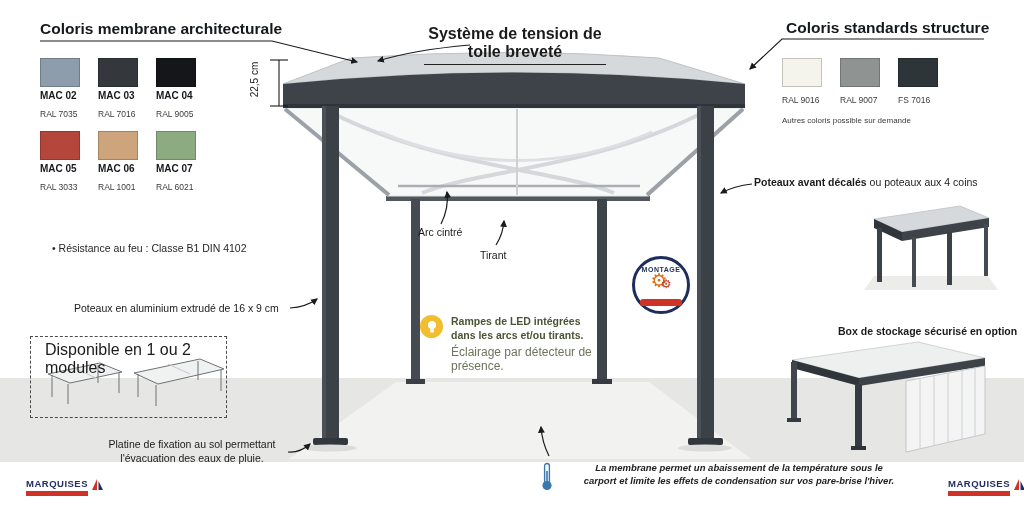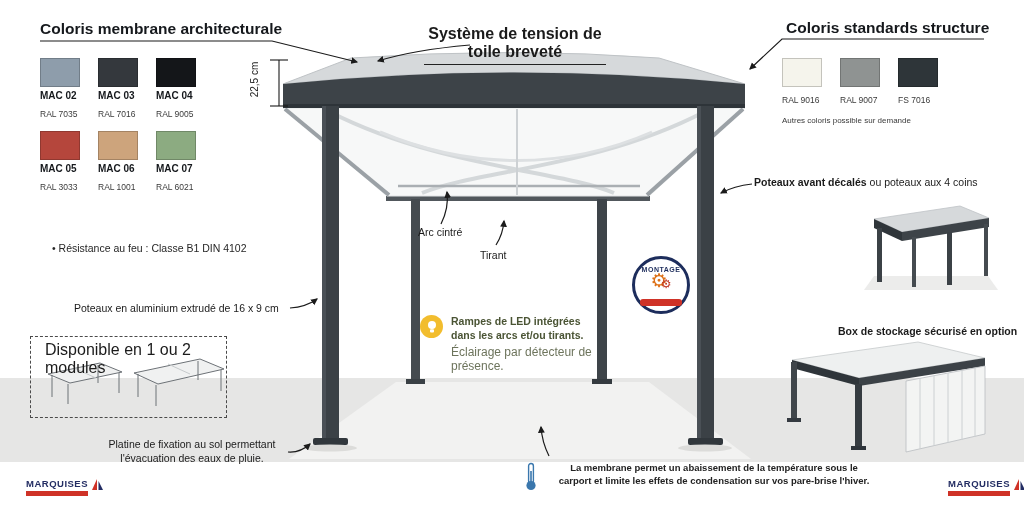--- a/index.html
+++ b/index.html
@@ -47,21 +47,21 @@
   .badge { position:absolute; left:632px; top:256px; width:58px; height:58px; border-radius:50%;
            border:3px solid #1d2d5c; background:#fff; }
   .badge-title { margin-top:7px; text-align:center; font-size:7px; font-weight:bold;
                  color:#1d2d5c; letter-spacing:.5px; }
   .badge-gears { display:flex; justify-content:center; align-items:center; margin-top:-2px; line-height:1; }
   .badge-gears .g1 { font-size:19px; color:#dd7117; }
   .badge-gears .g2 { font-size:12px; color:#c23a28; margin-left:-7px; margin-top:6px; }
   .badge-ribbon { position:absolute; bottom:5px; left:50%; transform:translateX(-50%);
                   width:42px; height:7px; background:#cf3227; border-radius:3px; }
 
-  .membrane-row { position:absolute; left:524px; top:461px; display:flex; gap:16px; align-items:flex-start; }
+  .membrane-row { position:absolute; left:540px; top:461px; display:flex; gap:25px; align-items:flex-start;font-style:italic; }
   .membrane-note { width:320px; font-size:9.5px; font-weight:bold; color:#222; line-height:1.4;
                    text-align:center; }
 
   .logo { position:absolute; display:flex; gap:3px; }
   .logo-left { left:26px; top:478px; }
   .logo-right { left:948px; top:478px; }
   .logo-name { font-size:9.5px; font-weight:bold; color:#232d63; letter-spacing:.5px; }
   .logo-bar { height:5px; background:#cf3227; margin-top:2px; }
 </style>
 </head>

